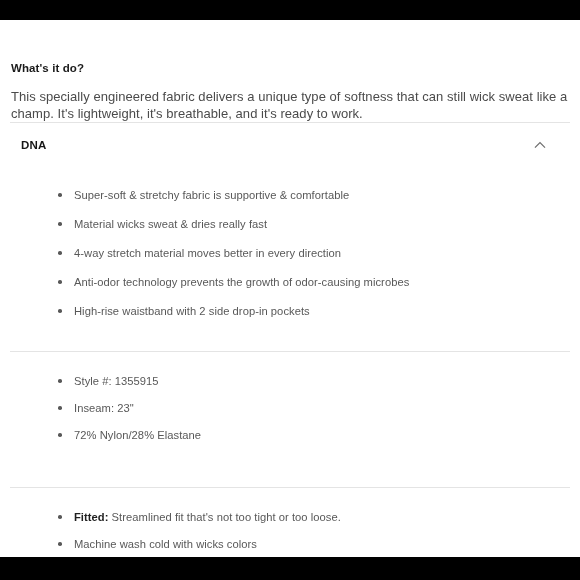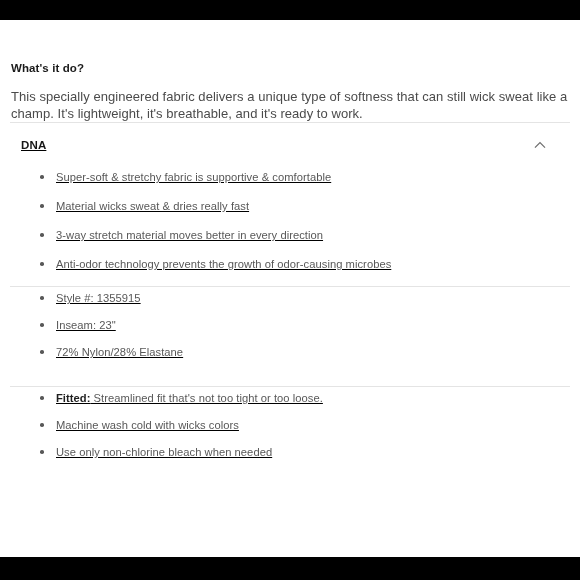--- a/index.html
+++ b/index.html
@@ -61,21 +61,21 @@
   }
 
   
   .divider {
     height: 1px;
     background: #e4e4e4;
     margin: 0 10px;
   }
 
   
-  .section { width: 100%; text-decoration: underline; }
+  .section { width: 100%; }
 
   .section-header {
     display: flex;
     align-items: center;
     justify-content: space-between;
     padding: 14px 16px 13px 21px;
     cursor: pointer;
     user-select: none;
     background: transparent;
   }
@@ -91,21 +91,21 @@
     display: inline-block;
     flex: 0 0 auto;
     margin-right: 16px;
   }
   .chevron svg { display: block; }
 
   
   .bullet-list {
     list-style: none;
     padding: 4px 16px 14px 40px;
-    margin: 0;
+    margin: 18px;
   }
   .bullet-item {
     position: relative;
     padding-left: 16px;
     font-size: 11.2px;
     color: #585858;
     line-height: 15px;
     letter-spacing: 0.04px;
     margin-bottom: 14px;
   }
@@ -150,22 +150,23 @@
             <span class="section-title">DNA</span>
             <span class="chevron">
               <svg width="16" height="16" viewBox="0 0 16 16" fill="none">
                 <path d="M3.4 10.2 L8 5.6 L12.6 10.2" stroke="#6d6d6d" stroke-width="1.2" stroke-linecap="square" stroke-linejoin="miter"></path>
               </svg>
             </span>
           </div>
           <ul class="bullet-list">
             <li class="bullet-item"><span class="rest">Super-soft &amp; stretchy fabric is supportive &amp; comfortable</span></li>
             <li class="bullet-item"><span class="rest">Material wicks sweat &amp; dries really fast</span></li>
-            <li class="bullet-item"><span class="rest">3-way stretch material moves better in every direction</span></li>
+            <li class="bullet-item"><span class="rest">4-way stretch material moves better in every direction</span></li>
             <li class="bullet-item"><span class="rest">Anti-odor technology prevents the growth of odor-causing microbes</span></li>
+            <li class="bullet-item"><span class="rest">High-rise waistband with 2 side drop-in pockets</span></li>
           </ul>
         </div>
         <div class="divider"></div>
         <div class="section">
           <ul class="bullet-list compact">
             <li class="bullet-item"><span class="rest">Style #: 1355915</span></li>
             <li class="bullet-item"><span class="rest">Inseam: 23"</span></li>
             <li class="bullet-item"><span class="rest">72% Nylon/28% Elastane</span></li>
           </ul>
         </div>

